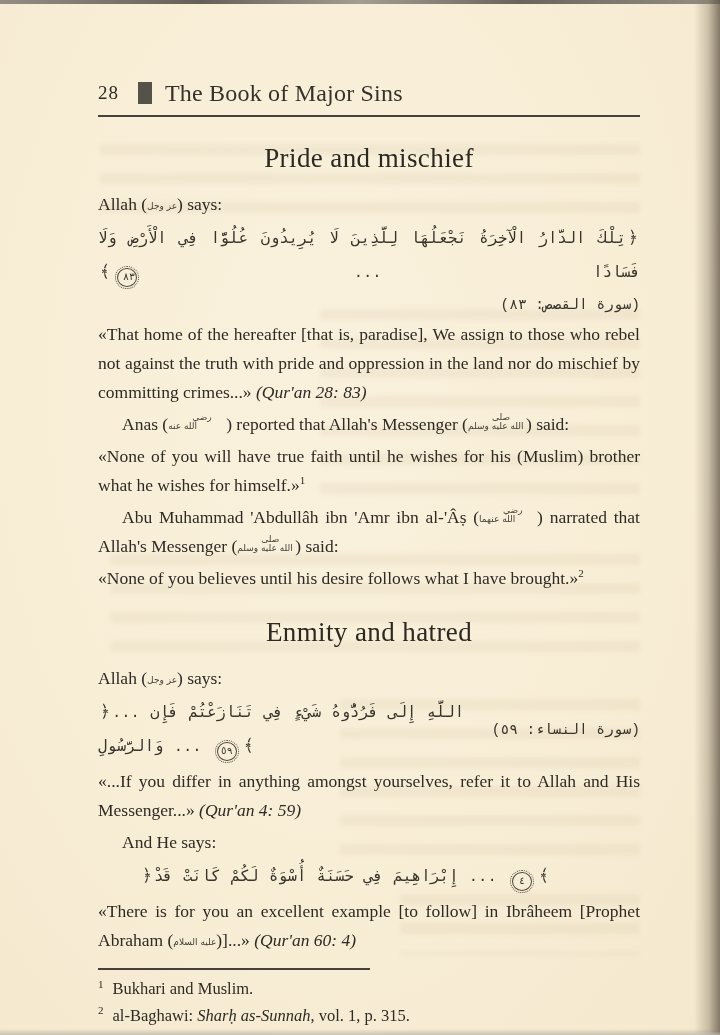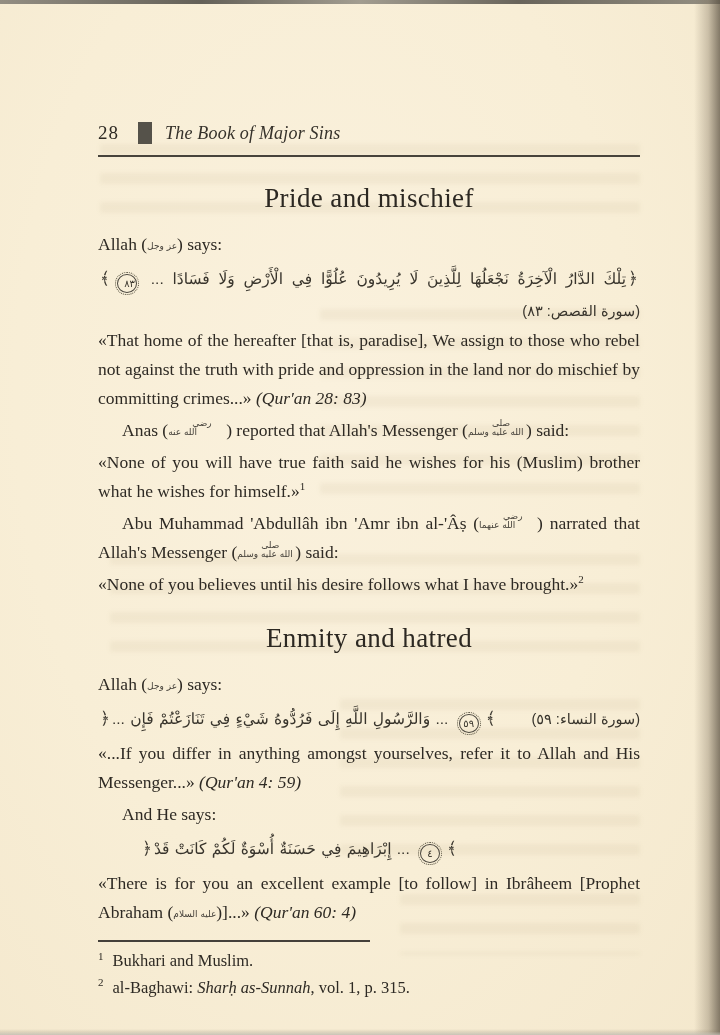--- a/index.html
+++ b/index.html
@@ -11,43 +11,43 @@
   
   .scan-top{position:absolute;top:0;left:0;right:0;height:4px;z-index:3;
     background:linear-gradient(to right,#7a766e 0%,#3f3d38 28%,#8d897f 50%,#45423c 72%,#7d796f 100%);opacity:.8;}
   .scan-right{position:absolute;top:0;right:0;bottom:0;width:26px;z-index:3;
     background:linear-gradient(to right, rgba(121,108,88,0) 0%, rgba(121,108,88,.35) 55%, rgba(82,72,58,.7) 100%);}
   .scan-bottom{position:absolute;left:0;right:0;bottom:0;height:6px;z-index:3;
     background:linear-gradient(to top, rgba(190,186,176,.8) 0%, rgba(120,108,90,.15) 60%, rgba(0,0,0,0) 100%);}
   
   .bleed{position:absolute;z-index:0;filter:blur(2px);opacity:.55;pointer-events:none;
     background:repeating-linear-gradient(180deg, rgba(0,0,0,0) 0 9px, rgba(167,146,106,.16) 9px 20px, rgba(0,0,0,0) 20px 29px);}
-  .page-inner{position:relative;z-index:1;padding:120px 80px 0 98px;}
+  .page-inner{position:relative;z-index:1;padding:80px 80px 0 98px;}
 
   
   .hdr{display:flex;align-items:center;height:26px;}
   .hdr .pnum{font-size:19px;letter-spacing:1px;}
   .hdr .sq{width:14px;height:22px;background:#55524a;margin:0 13px 0 19px;}
-  .hdr .rtitle{font-style:italic;font-size:18px;color:#36322b;letter-spacing:.2px;}
+  .hdr .rtitle{font-size:24px;color:#36322b;letter-spacing:.2px;}
   .hrule{border:none;border-top:2.5px solid #47433b;margin:9px 0 0 0;}
 
   .section-heading{font-size:27px;font-weight:500;text-align:center;color:#2c2822;
     margin:24px 0 0 0;line-height:34px;letter-spacing:.4px;}
   .h2sp{margin-top:22px;}
 
   .para{font-size:17.5px;line-height:29px;text-align:justify;margin:0;}
   .says{margin-top:15px;}
   .indent{text-indent:24px;}
   .mt{margin-top:3px;}
   .trans{margin-top:3px;}
   .qref{font-style:italic;}
   sup{font-size:11px;vertical-align:super;line-height:0;}
 
   
-  .ar{font-family:Liberation Sans, sans-serif;color:#38342c;}
+  .ar{font-family:Liberation Mono, monospace;color:#38342c;}
   .honorific{font-family:"DejaVu Sans",sans-serif;font-size:9px;color:#45413a;
     display:inline-block;vertical-align:1px;max-width:58px;line-height:1;}
   .verse-line{margin-top:3px;font-size:15.5px;line-height:34px;}
   .verse-rtl{direction:rtl;text-align:justify;text-align-last:justify;}
   .verse-flex{display:flex;justify-content:space-between;align-items:center;direction:ltr;}
   .verse-flex .tok{margin-right:1px;}
   .ornate{font-size:17px;color:#3c3830;padding:0 2px;}
   .rosette{display:inline-block;min-width:16px;height:17px;line-height:17px;text-align:center;
     font-size:10px;border:1px solid #4a463e;border-radius:50%;outline:1px dotted #55503f;
     outline-offset:1.5px;margin:0 5px;vertical-align:-3px;padding:0 1px;}
@@ -88,21 +88,21 @@
     <p class="para says"><span>Allah (</span><span class="honorific">عز وجل</span><span>) says:</span></p>
 
     <div class="verse-line verse-rtl ar"><span class="ornate">﴿</span><span>تِلْكَ الدَّارُ الْآخِرَةُ نَجْعَلُهَا لِلَّذِينَ لَا يُرِيدُونَ عُلُوًّا فِي الْأَرْضِ وَلَا فَسَادًا ...</span> <span class="rosette">٨٣</span><span class="ornate">﴾</span></div>
 
     <div class="cit-line ar">(سورة القصص: ٨٣)</div>
 
     <p class="para trans"><span>«That home of the hereafter [that is, paradise], We assign to those who rebel not against the truth with pride and oppression in the land nor do mischief by committing crimes...» </span><span class="qref">(Qur'an 28: 83)</span></p>
 
     <p class="para indent mt"><span>Anas (</span><span class="honorific">رضي الله عنه</span><span>) reported that Allah's Messenger (</span><span class="honorific">صلى الله عليه وسلم</span><span>) said:</span></p>
 
-    <p class="para mt"><span>«None of you will have true faith said he wishes for his (Muslim) brother what he wishes for himself.»</span><sup>1</sup></p>
+    <p class="para mt"><span>«None of you will have true faith until he wishes for his (Muslim) brother what he wishes for himself.»</span><sup>1</sup></p>
 
     <p class="para indent mt"><span>Abu Muhammad 'Abdullâh ibn 'Amr ibn al-'Âṣ (</span><span class="honorific">رضي الله عنهما</span><span>) narrated that Allah's Messenger (</span><span class="honorific">صلى الله عليه وسلم</span><span>) said:</span></p>
 
     <p class="para mt"><span>«None of you believes until his desire follows what I have brought.»</span><sup>2</sup></p>
 
     <h2 class="section-heading h2sp">Enmity and hatred</h2>
 
     <p class="para says"><span>Allah (</span><span class="honorific">عز وجل</span><span>) says:</span></p>
 
     <div class="verse-line verse-flex ar">

